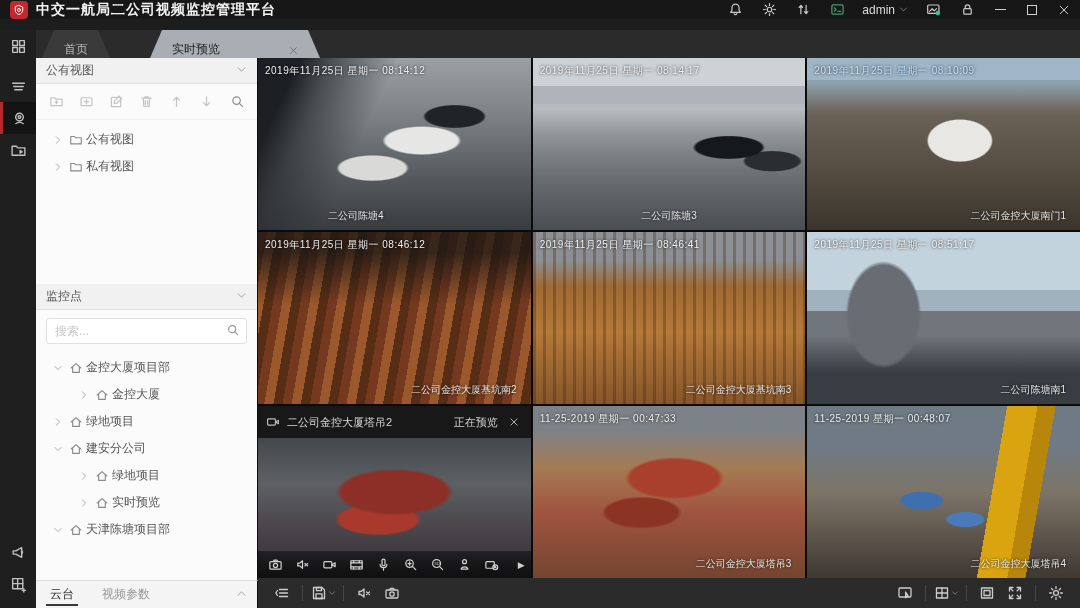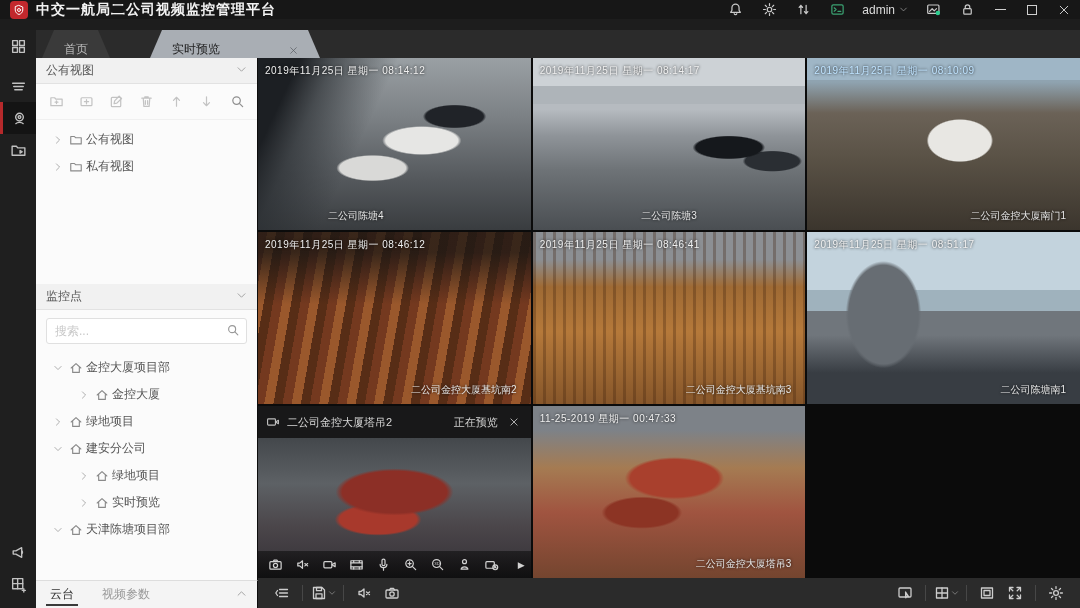--- a/index.html
+++ b/index.html
@@ -593,20 +593,24 @@
         </span>
         <span class="cf-more">▶</span>
       </div>
     </div>
 
     <div class="cell bg-c7">
       <div class="ts">11-25-2019 星期一 00:47:33</div>
       <div class="cap low-right">二公司金控大厦塔吊3</div>
     </div>
 
+    <div class="cell bg-c8">
+      <div class="ts">11-25-2019 星期一 00:48:07</div>
+      <div class="cap low-right">二公司金控大厦塔吊4</div>
+    </div>
   </div>
 
   <div class="bottombar">
     <div class="bb-ic">
       <svg viewBox="0 0 16 16" class="sline">
           <path d="M5.5 4.5h8M5.5 8h8M5.5 11.5h8M3.5 5.5L1.8 8l1.7 2.5"></path>
         </svg>
     </div>
     <div class="bb-sep"></div>
     <div class="bb-ic">

